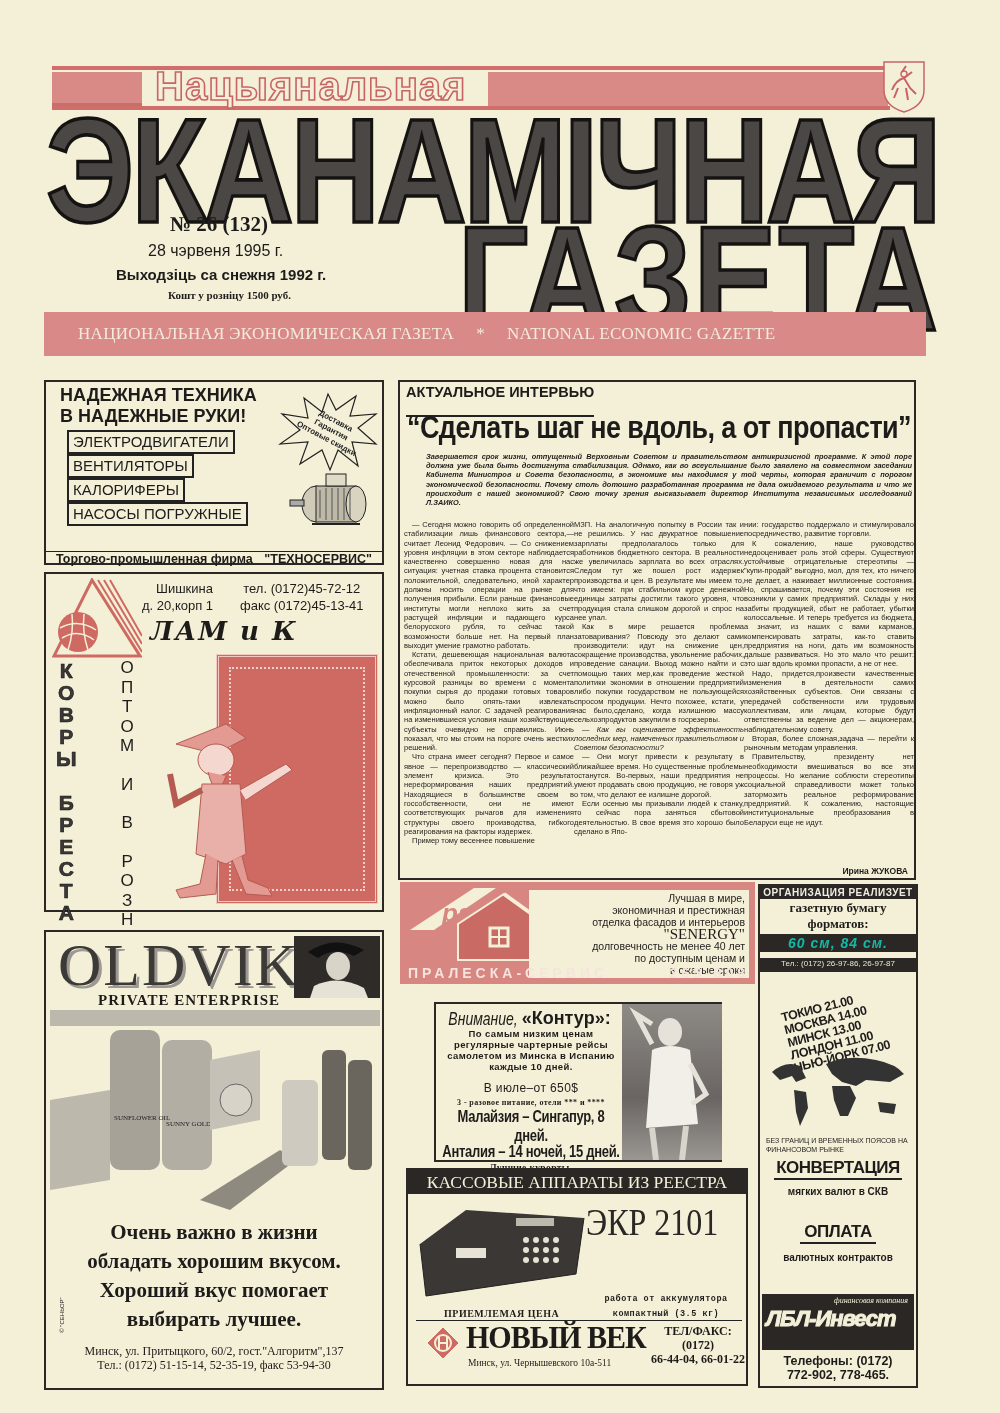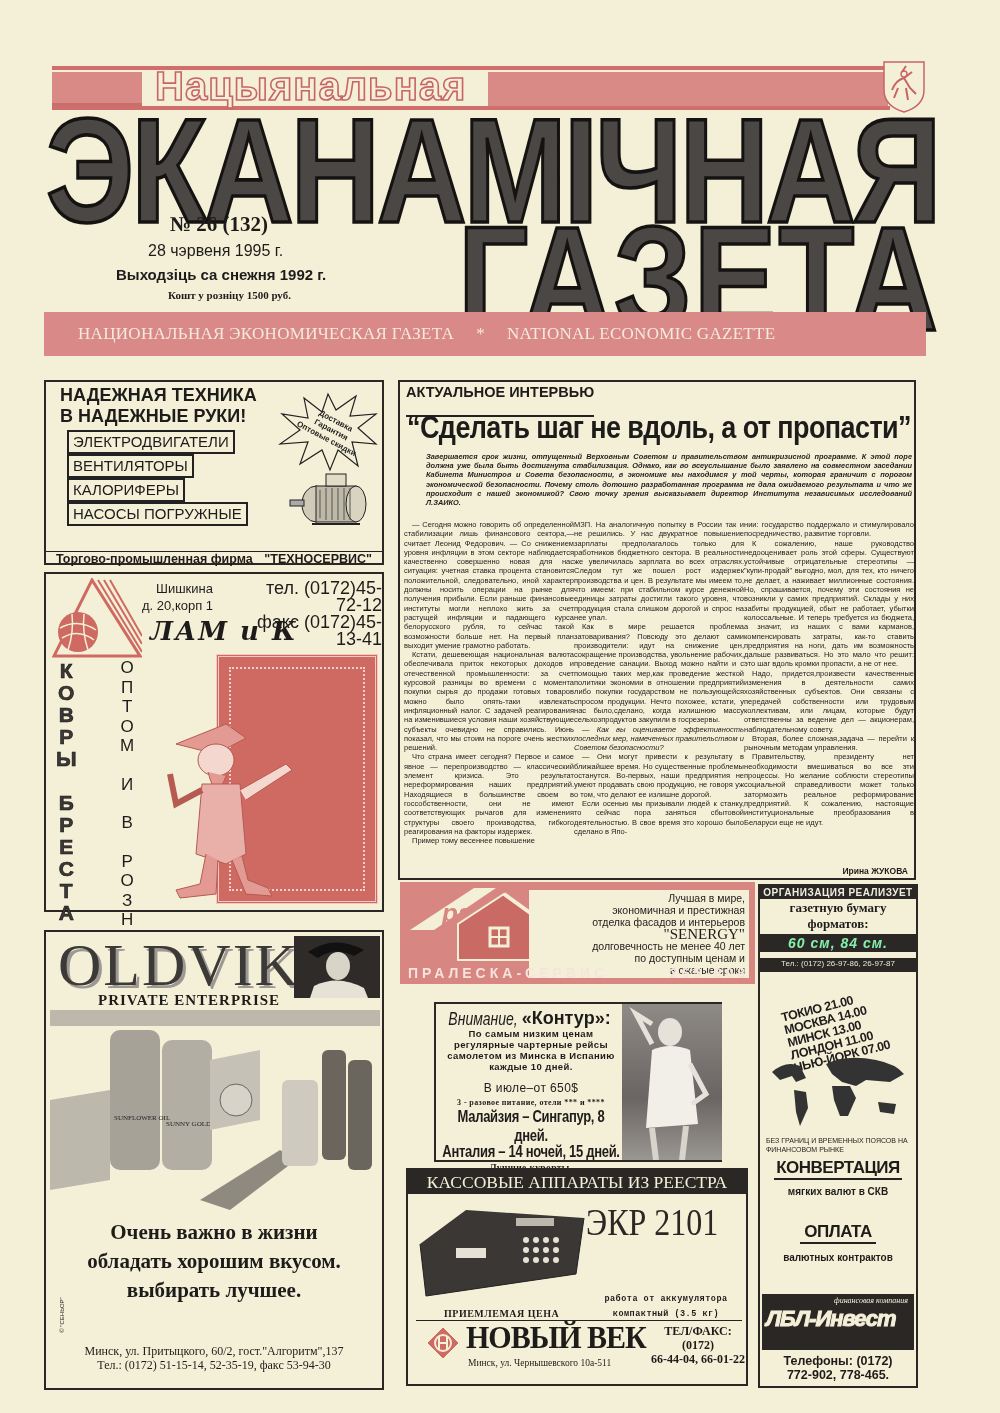--- a/index.html
+++ b/index.html
@@ -36,39 +36,39 @@
 .intv .lead{position:absolute;left:26px;top:70px;width:486px;font-size:7.4px;font-weight:700;font-style:italic;line-height:9.2px;text-align:justify}
 .cols{position:absolute;left:4px;top:138px;width:510px;display:flex;gap:0}
 .col{flex:1;font-size:7.5px;line-height:9.3px;text-align:justify;height:345px;overflow:hidden}
 .col p{text-indent:8px}
 .col p.q{font-style:italic}
 .sign{position:absolute;right:6px;bottom:2px;font-size:8.5px;font-weight:700}
 
 .carp{left:44px;top:572px;width:340px;height:340px}
 .logo-tri{position:absolute;left:6px;top:4px;width:90px;height:80px}
 .carp .addr1{position:absolute;left:96px;top:6px;font-size:13px;line-height:17px}
-.carp .addr2{position:absolute;left:194px;top:6px;font-size:18px;line-height:17px;text-align:right}
+.carp .addr2{position:absolute;left:194px;top:6px;font-size:13px;line-height:17px;text-align:center}
 .carp .brand{position:absolute;left:104px;top:42px;font-family:"DejaVu Serif",serif;font-style:italic;font-weight:700;font-size:26px;letter-spacing:2px}
 .vert{position:absolute;display:flex;flex-direction:column;align-items:center;font-weight:900}
 .v1{left:10px;top:86px;font-size:21px;line-height:22px;color:#3b3937;-webkit-text-stroke:.6px #111}
 .v2{left:74px;top:84px;font-size:17px;line-height:19.5px;font-weight:400}
 .rug{position:absolute;left:170px;top:80px;width:162px;height:250px;background:#cf6a62;border:3px double #f2c8c0}
 .rug-in{position:absolute;left:10px;top:10px;right:10px;bottom:10px;border:2px dotted #f4d0cc}
 .char{position:absolute;left:110px;top:130px;width:140px;height:200px}
 
 .sen{left:400px;top:882px;width:355px;height:102px;background:#d88682}
 .sen .txt{position:absolute;right:6px;top:8px;width:220px;text-align:right;font-size:10.5px;line-height:12px;background:#f4f0d8;padding:2px 4px}
 .sen .sn{font-family:"Liberation Serif",serif;font-size:15px}
 .sen .bot{position:absolute;left:8px;bottom:3px;right:6px;color:#f6e4dc;font-weight:900;font-size:14px;letter-spacing:4px;display:flex;justify-content:space-between}
 .sen .house{position:absolute;left:4px;top:2px;width:160px;height:82px}
 
 .org{left:758px;top:884px;width:160px;height:86px;background:#f4f0d8}
 .org .h{background:#2a2725;color:#f0ece0;font-size:10px;text-align:center;font-weight:700;letter-spacing:.5px;padding:1px 0}
 .org .s{text-align:center;font-family:"Liberation Serif",serif;font-weight:700;font-size:13px;line-height:14px;margin-top:2px}
-.org .fmt{background:#2a2725;color:#86efac;font-size:14px;font-weight:900;font-style:italic;text-align:center;margin-top:3px;padding:1px 0;letter-spacing:1px}
+.org .fmt{background:#2a2725;color:#14b8a6;font-size:14px;font-weight:900;font-style:italic;text-align:center;margin-top:3px;padding:1px 0;letter-spacing:1px}
 .org .tel{background:#2a2725;color:#eae6d8;font-size:8px;text-align:center;margin-top:6px;padding:1px 0}
 
 .lbl{left:758px;top:970px;width:160px;height:418px}
 .clocks{position:absolute;left:20px;top:10px;transform:rotate(-14deg);font-weight:900;font-size:12.5px;line-height:13px;transform-origin:top left;top:40px;letter-spacing:-.4px;font-family:"Liberation Sans",sans-serif}
 .map{position:absolute;left:6px;top:80px;width:146px;height:80px}
 .lbl .nb{position:absolute;left:6px;top:165px;font-size:7px;line-height:8.5px}
 .lbl .conv{position:absolute;left:0;width:156px;text-align:center;font-weight:900;font-size:17px;letter-spacing:-.5px}
 .lbl .sub{position:absolute;left:0;width:156px;text-align:center;font-size:10px;font-weight:700}
 .lbl .bar{position:absolute;left:2px;width:152px;height:56px;background:#2a2725;top:322px;color:#f4f0d8}
 .lbl .fk{position:absolute;right:6px;top:2px;font-family:"Liberation Serif",serif;font-style:italic;font-size:8px}
@@ -337,20 +337,21 @@
     <path d="M160 50 L210 40 L210 110 L160 120 Z" fill="#c6c1b6"></path>
     <circle cx="186" cy="90" r="16" fill="#d8d3c8" stroke="#666"></circle>
     <path d="M150 190 L230 140 L246 150 L180 200 Z" fill="#8e8a80"></path>
     <rect x="232" y="70" width="36" height="86" rx="6" fill="#cfcabf"></rect>
     <rect x="272" y="40" width="24" height="110" rx="6" fill="#6a665e"></rect>
     <rect x="298" y="50" width="24" height="110" rx="6" fill="#6a665e"></rect>
   </svg>
   <div class="slogan">
     <div>Очень важно в жизни</div>
     <div>обладать хорошим вкусом.</div>
+    <div>Хороший вкус помогает</div>
     <div>выбирать лучшее.</div>
   </div>
   <div class="contact">
     <div>Минск, ул. Притыцкого, 60/2, гост."Алгоритм",137</div>
     <div>Тел.: (0172) 51-15-14, 52-35-19, факс 53-94-30</div>
   </div>
   <div class="sm">© "СЕНЬОР"</div>
 </div>
 
 <div class="abs box kont">

